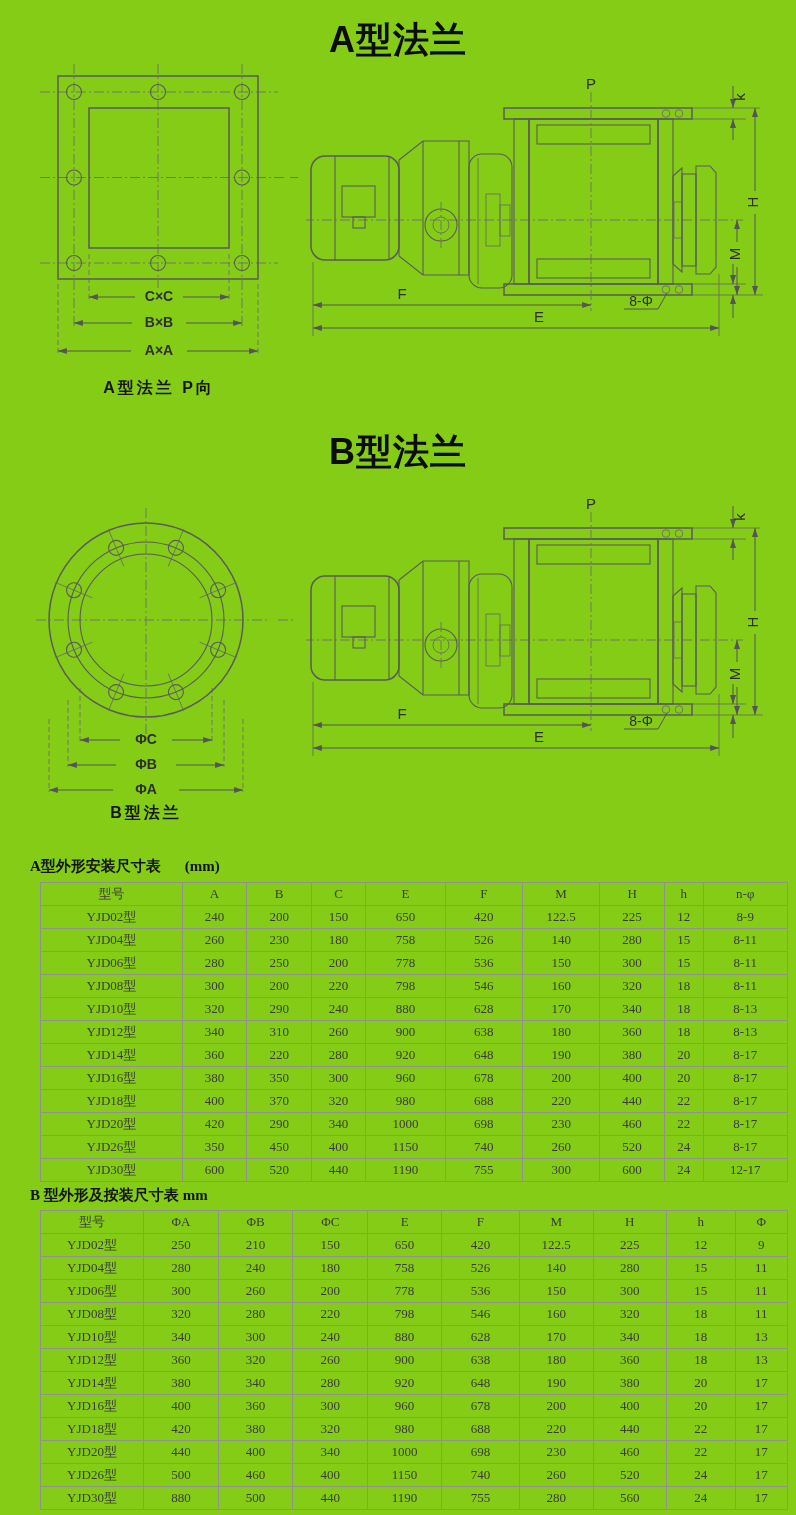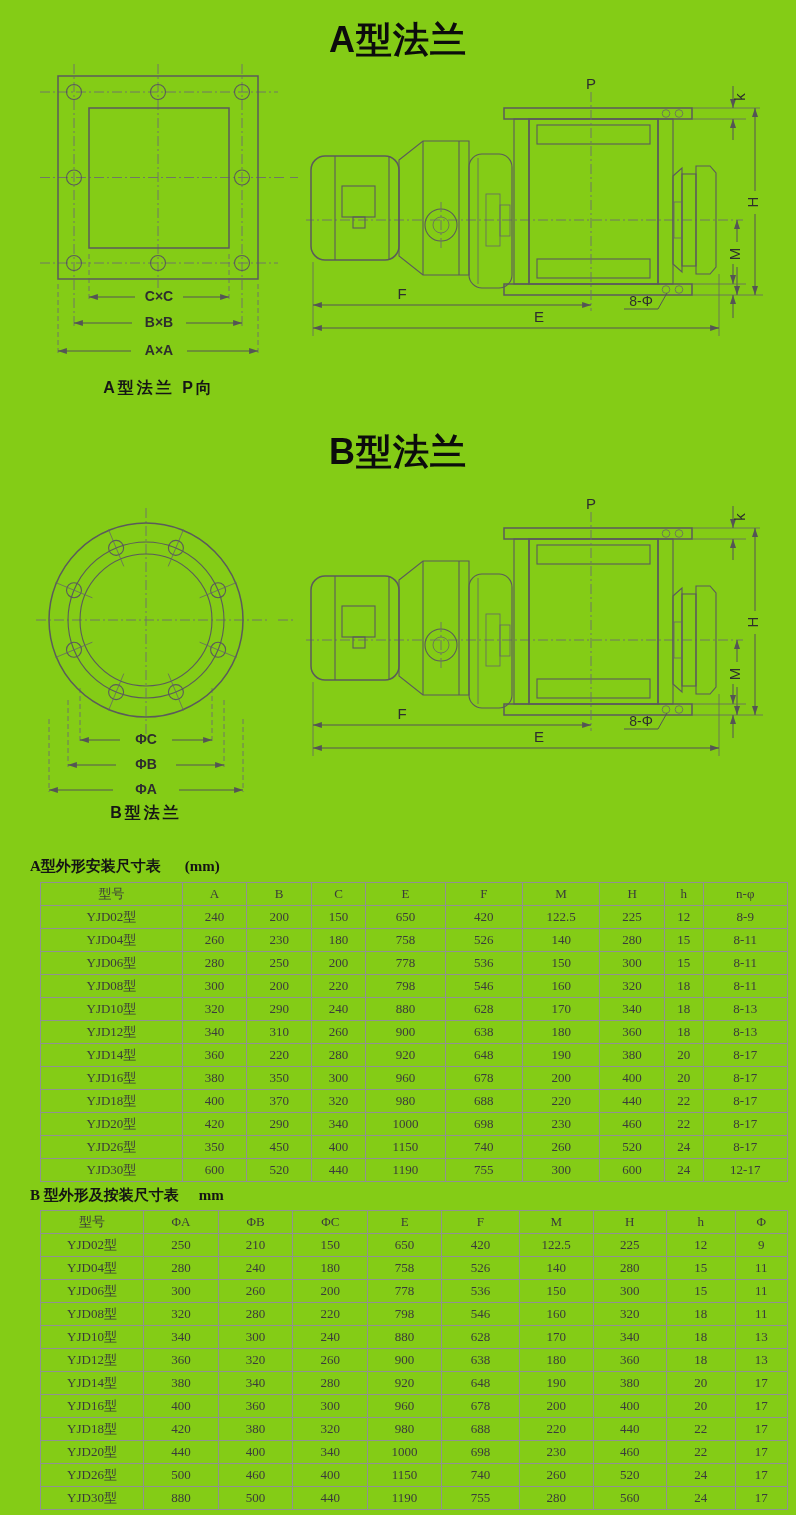--- a/index.html
+++ b/index.html
@@ -11,21 +11,21 @@
   .abs { position:absolute; }
   .sec-title {
     position:absolute; left:0; width:100%; text-align:center;
     font:bold 36px "Liberation Sans", sans-serif; color:#0c0c0c; letter-spacing:1px;
   }
   .tbl-title {
     position:absolute; left:30px;
     font:bold 15px "Liberation Serif", serif; color:#141414;
   }
   .tbl-title .unit-a { margin-left:24px; }
-  .tbl-title .unit-b { margin-left:20px; }
+  .tbl-title .unit-b { margin-left:4px; }
   table.spec {
     position:absolute; left:28px; width:748px;
     border-collapse:collapse; table-layout:fixed;
     font:13px "Liberation Serif", serif; color:#3b3b3b;margin-left:12px;
   }
   table.spec th, table.spec td {
     border:1px solid #919191; height:22px; padding:0 2px;
     text-align:center; font-weight:normal; white-space:nowrap; overflow:hidden;
   }
   

